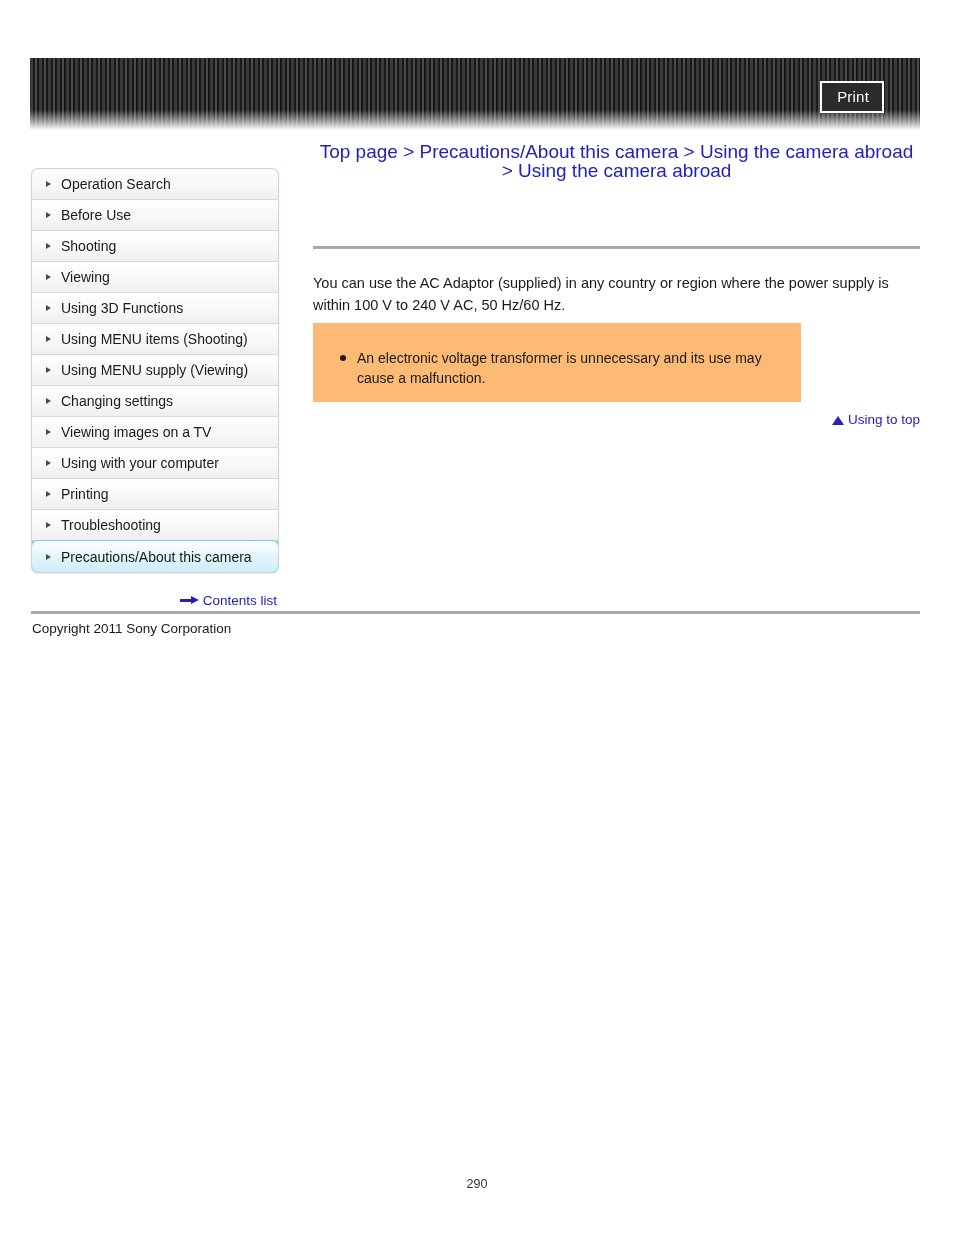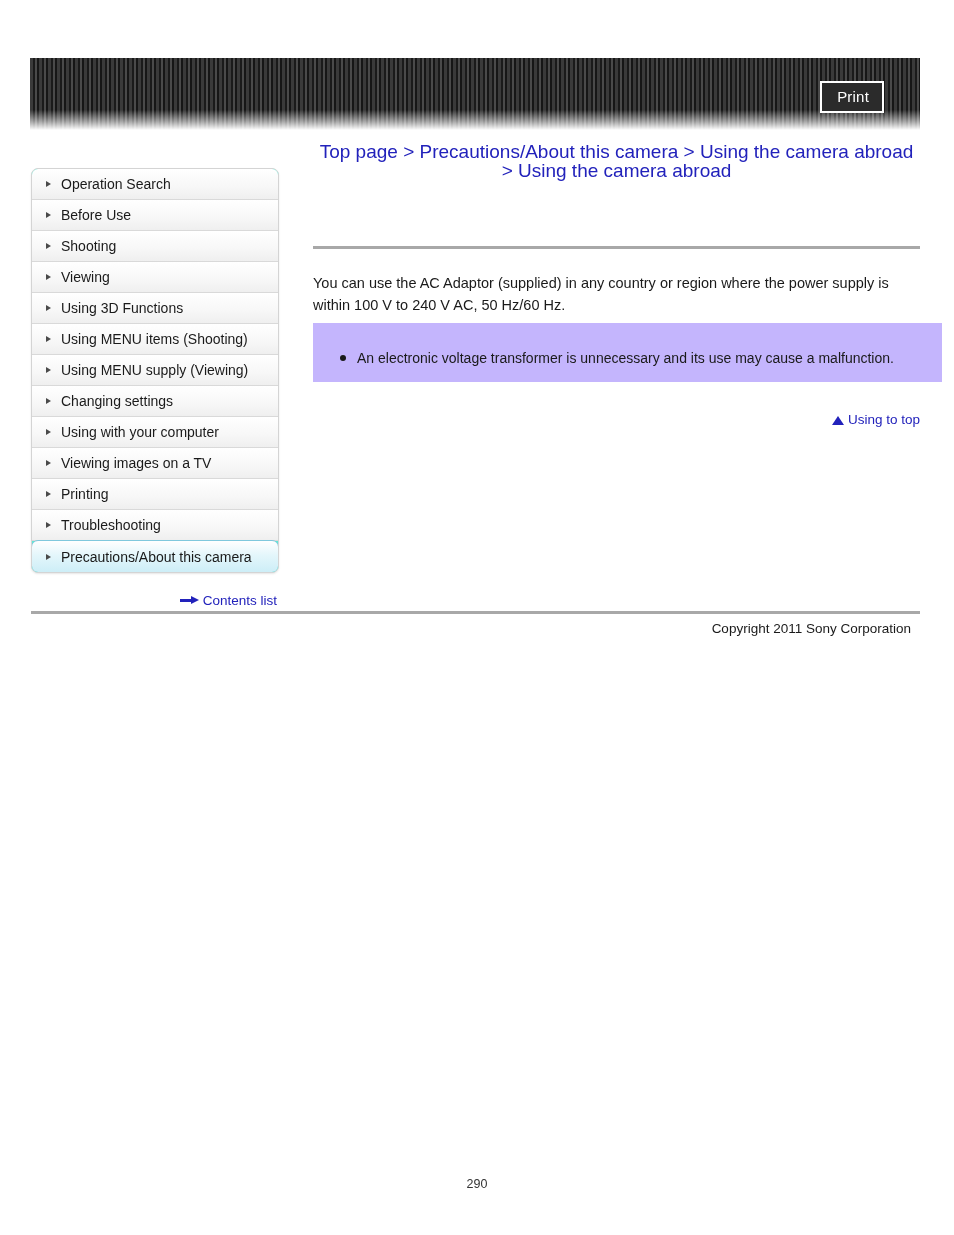--- a/index.html
+++ b/index.html
@@ -178,23 +178,23 @@
     top: 272px;
     width: 607px;
     font-size: 14.5px;
     line-height: 22px;
     color: #1a1a1a;
   }
   #note-box {
     position: absolute;
     left: 313px;
     top: 323px;
-    width: 629px;
+    width: 488px;
     min-height: 56px;
-    background: #c4b5fd;
+    background: #fdba74;
     box-sizing: border-box;
     padding: 25px 20px 14px 20px;
   }
   .note-item {
     display: flex;
     align-items: flex-start;
     font-size: 14px;
     line-height: 20px;
     color: #1a1a1a;
   }
@@ -228,24 +228,24 @@
     border-bottom: 9px solid #2222bb;
     border-left: 6px solid transparent;
     border-right: 6px solid transparent;
     margin-right: 4px;
     vertical-align: -1px;
   }
 
   
   #footer-copyright {
     position: absolute;
-    left: 22px;
+    left: 32px;
     top: 613px;
     width: 889px;
-    text-align: right;
+    text-align: left;
     padding-top: 8px;
     font-size: 13.5px;
     color: #1a1a1a;
   }
 
   
   #page-number {
     position: absolute;
     left: 0;
     top: 1177px;
@@ -300,25 +300,25 @@
   <div class="side-item">
     <span class="tri"></span>
     <span>Using MENU supply (Viewing)</span>
   </div>
   <div class="side-item">
     <span class="tri"></span>
     <span>Changing settings</span>
   </div>
   <div class="side-item">
     <span class="tri"></span>
+    <span>Viewing images on a TV</span>
+  </div>
+  <div class="side-item">
+    <span class="tri"></span>
     <span>Using with your computer</span>
-  </div>
-  <div class="side-item">
-    <span class="tri"></span>
-    <span>Viewing images on a TV</span>
   </div>
   <div class="side-item">
     <span class="tri"></span>
     <span>Printing</span>
   </div>
   <div class="side-item">
     <span class="tri"></span>
     <span>Troubleshooting</span>
   </div>
   <div class="side-item active">

